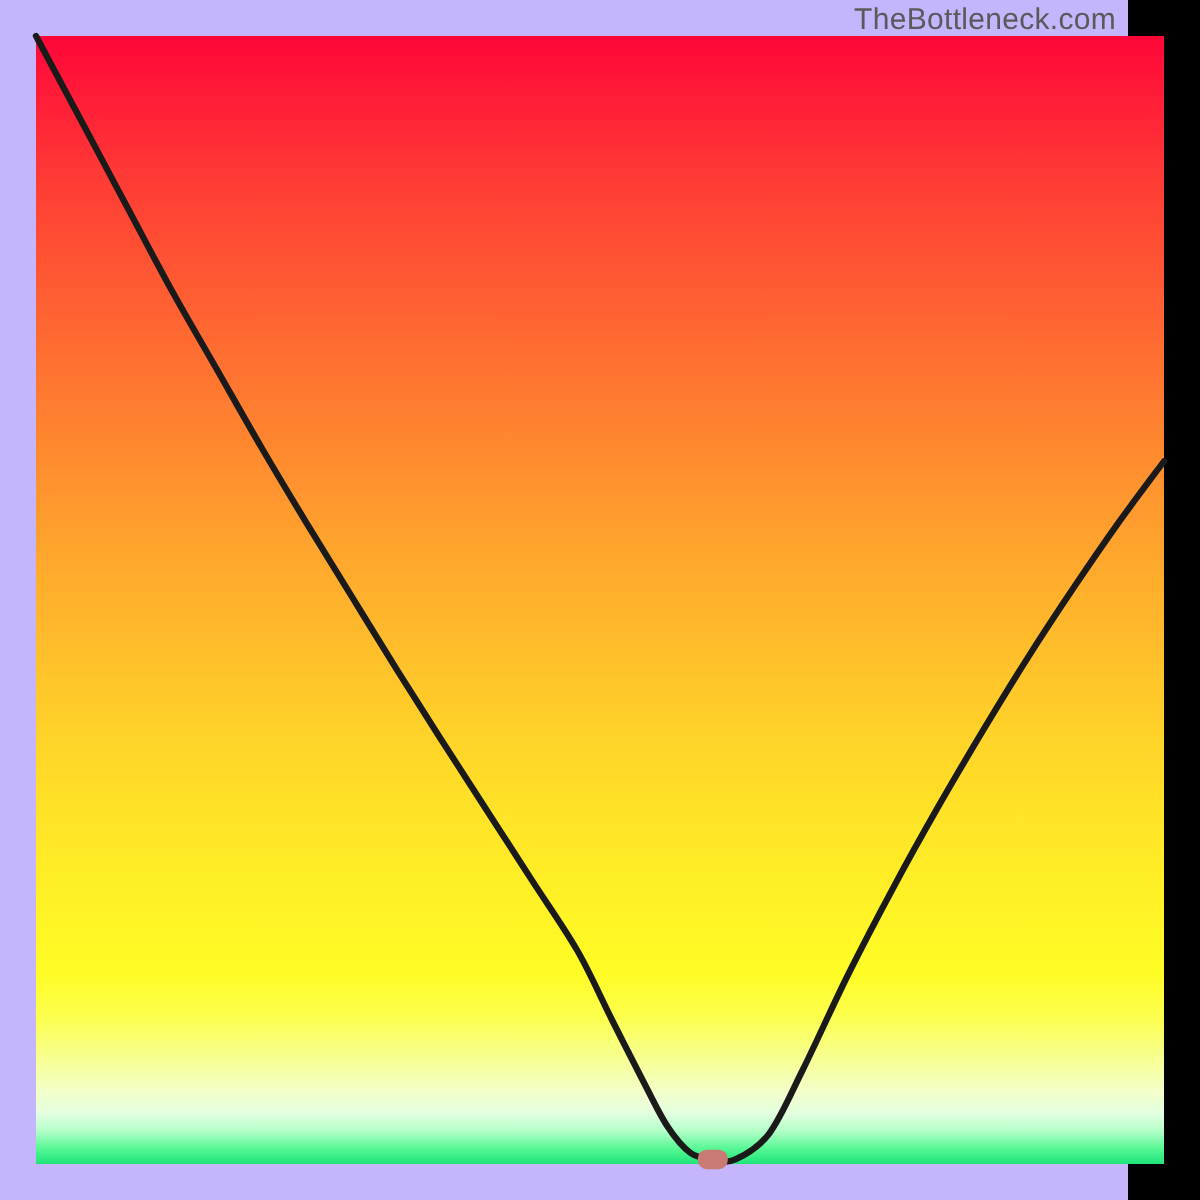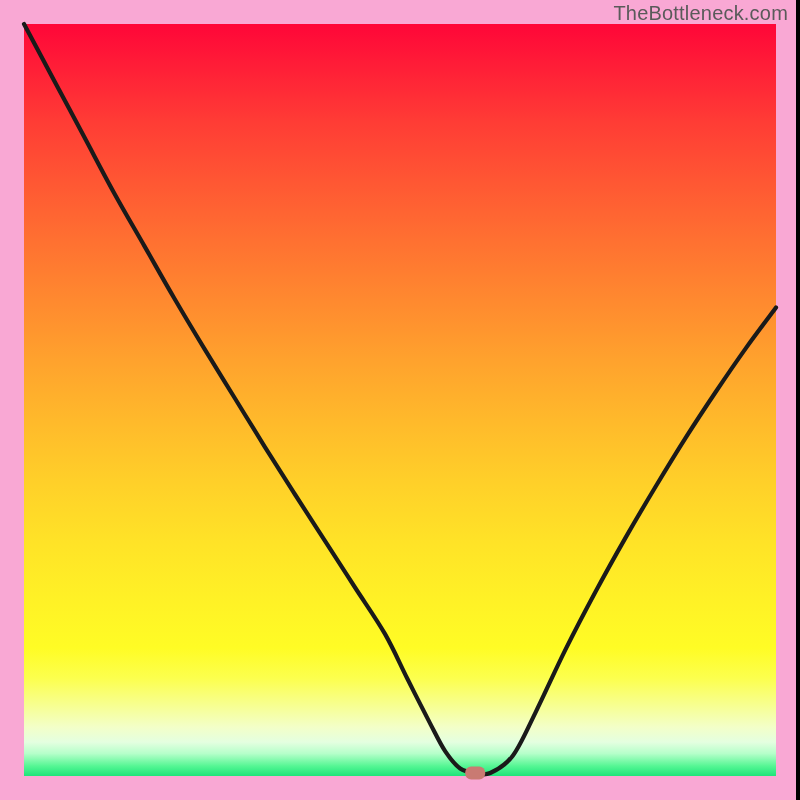--- a/index.html
+++ b/index.html
@@ -8,22 +8,21 @@
     width: 800px;
     height: 800px;
     background: #000;
     overflow: hidden;
     font-family: Arial, Helvetica, sans-serif;
   }
   .stage {
     position: relative;
     width: 752px;
     height: 800px;
-    background: #f9a8d4;
-    padding-left: 44px;
+    background: #c4b5fd;
   }
   .plot {
     position: absolute;
     left: 24px;
     top: 24px;
     width: 752px;
     height: 752px;
     background: linear-gradient(to bottom,
       #ff0638 0%,
       #ff1f37 6%,

